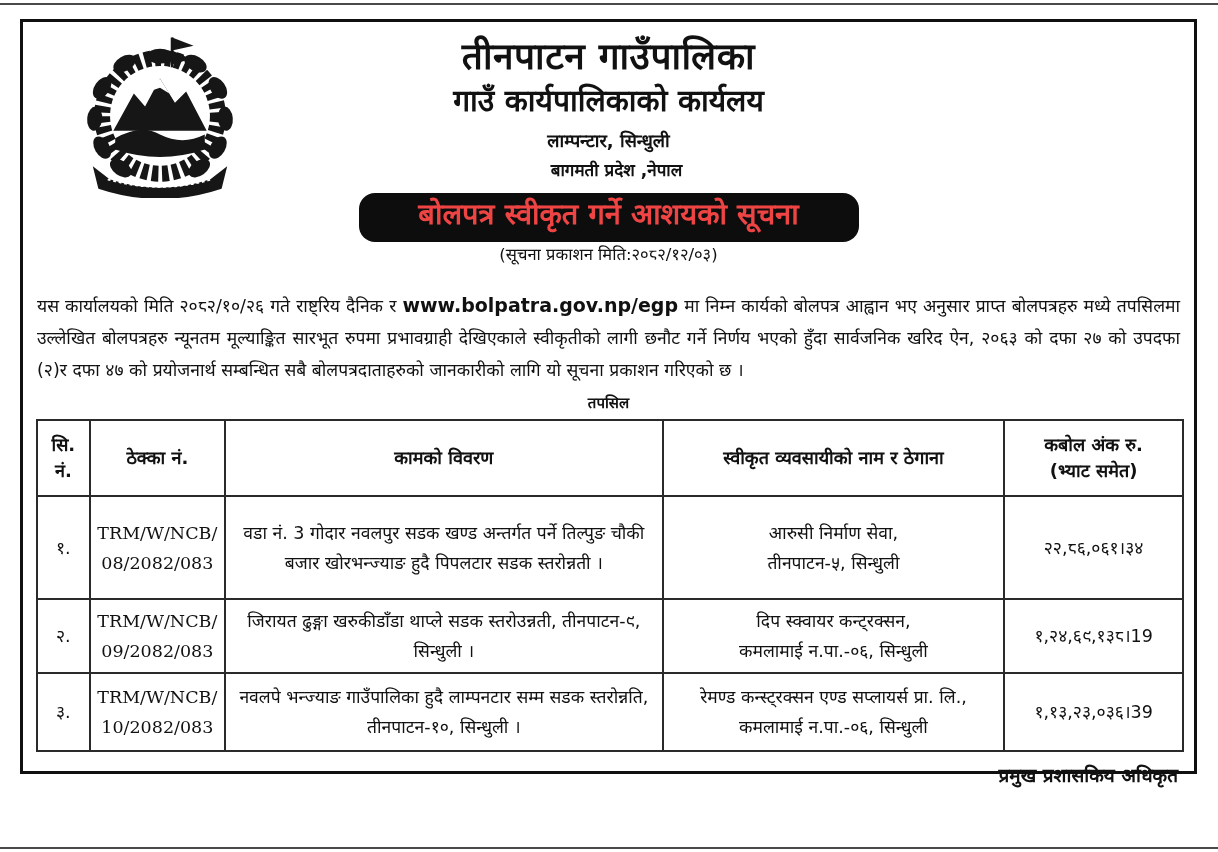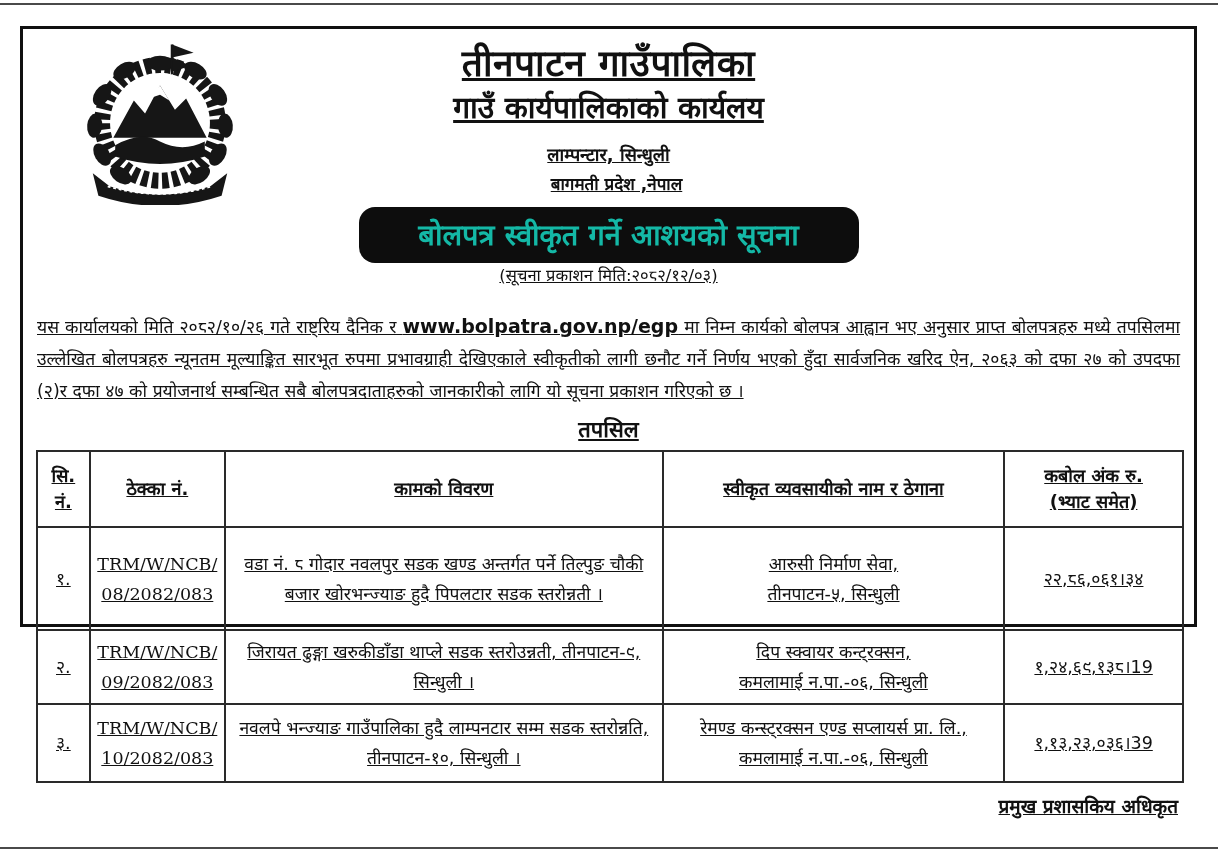--- a/index.html
+++ b/index.html
@@ -9,68 +9,67 @@
     font-family: "DejaVu Sans", sans-serif;
     color: #111;
     overflow: hidden;
   }
   .page-rule { position: absolute; left: 0; width: 100%; height: 2px; background: #4a4a4a; }
   .rule-top { top: 3px; }
   .rule-bottom { top: 847px; }
 
   .doc-frame {
     position: absolute;
-    left: 20px; top: 26px;
-    width: 1177px; height: 601px;
+    left: 20px; top: 19px;
+    width: 1177px; height: 755px;
     border: 3px solid #101010;
     background: #fff;
-    text-decoration: underline;
   }
 
   .emblem {
     position: absolute;
     left: 42px; top: 8px;
     width: 190px; height: 168px;
   }
 
   .masthead { text-align: center; padding-top: 14px; }
   .masthead .muni {
     font-size: 37px; font-weight: bold; letter-spacing: 0.5px;
     line-height: 1.15;
   }
   .masthead .office {
     font-size: 30px; font-weight: bold; line-height: 1.25; margin-top: 3px;
   }
-  .masthead .addr1 { font-size: 18px; font-weight: bold; margin-top: 16px; }
+  .masthead .addr1 { font-size: 18px; font-weight: bold; margin-top: 9px; }
   .masthead .addr2 { font-size: 17px; font-weight: bold; margin-top: 6px; margin-left: 16px; }
 
   .banner-wrap { text-align: center; margin-top: 12px; }
   .banner {
     display: inline-block;
-    background: #0d0d0d; color: #14b8a6;
+    background: #0d0d0d; color: #ef4444;
     font-size: 29px; font-weight: bold;
-    padding: 7px 38px 10px 38px;
+    padding: 0 38px 10px 38px;
     border-radius: 16px;
     min-width: 500px;
   }
 
   .pub-date { text-align: center; font-size: 16.5px; }
 
   .notice-body {
     margin: 24px 14px 0 14px;
     font-size: 17.5px;
     line-height: 32px;
     text-align: justify;
   }
   .notice-body .url {
     font-family: "DejaVu Sans", sans-serif;
     font-weight: bold; font-size: 19px;
   }
 
-  .table-caption { text-align: center; font-weight: bold; font-size: 22px; margin-top: 6px; }
+  .table-caption { text-align: center; font-weight: bold; font-size: 15px; margin-top: 6px; }
 
   table.bids {
     border-collapse: collapse;
     margin: 7px 10px 0 13px;
     width: calc(100% - 23px);
     table-layout: fixed;
   }
   table.bids th, table.bids td {
     border: 2px solid #2a2a2a;
     text-align: center;
@@ -183,21 +182,21 @@
         <th>स्वीकृत व्यवसायीको नाम र ठेगाना</th>
         <th class="preline">कबोल अंक रु.
 (भ्याट समेत)</th>
       </tr>
     </thead>
     <tbody>
       <tr class="row-1">
         <td>१.</td>
         <td class="contract-cell preline">TRM/W/NCB/
 08/2082/083</td>
-        <td>वडा नं. ८ गोदार नवलपुर सडक खण्ड अन्तर्गत पर्ने तिल्पुङ चौकी बजार खोरभन्ज्याङ हुदै पिपलटार सडक स्तरोन्नती ।</td>
+        <td>वडा नं. 3 गोदार नवलपुर सडक खण्ड अन्तर्गत पर्ने तिल्पुङ चौकी बजार खोरभन्ज्याङ हुदै पिपलटार सडक स्तरोन्नती ।</td>
         <td class="preline">आरुसी निर्माण सेवा,
 तीनपाटन-५, सिन्धुली</td>
         <td>२२,८६,०६१।३४</td>
       </tr>
       <tr class="row-2">
         <td>२.</td>
         <td class="contract-cell preline">TRM/W/NCB/
 09/2082/083</td>
         <td>जिरायत ढुङ्गा खरुकीडाँडा थाप्ले सडक स्तरोउन्नती, तीनपाटन-९, सिन्धुली ।</td>
         <td class="preline">दिप स्क्वायर कन्ट्रक्सन,

